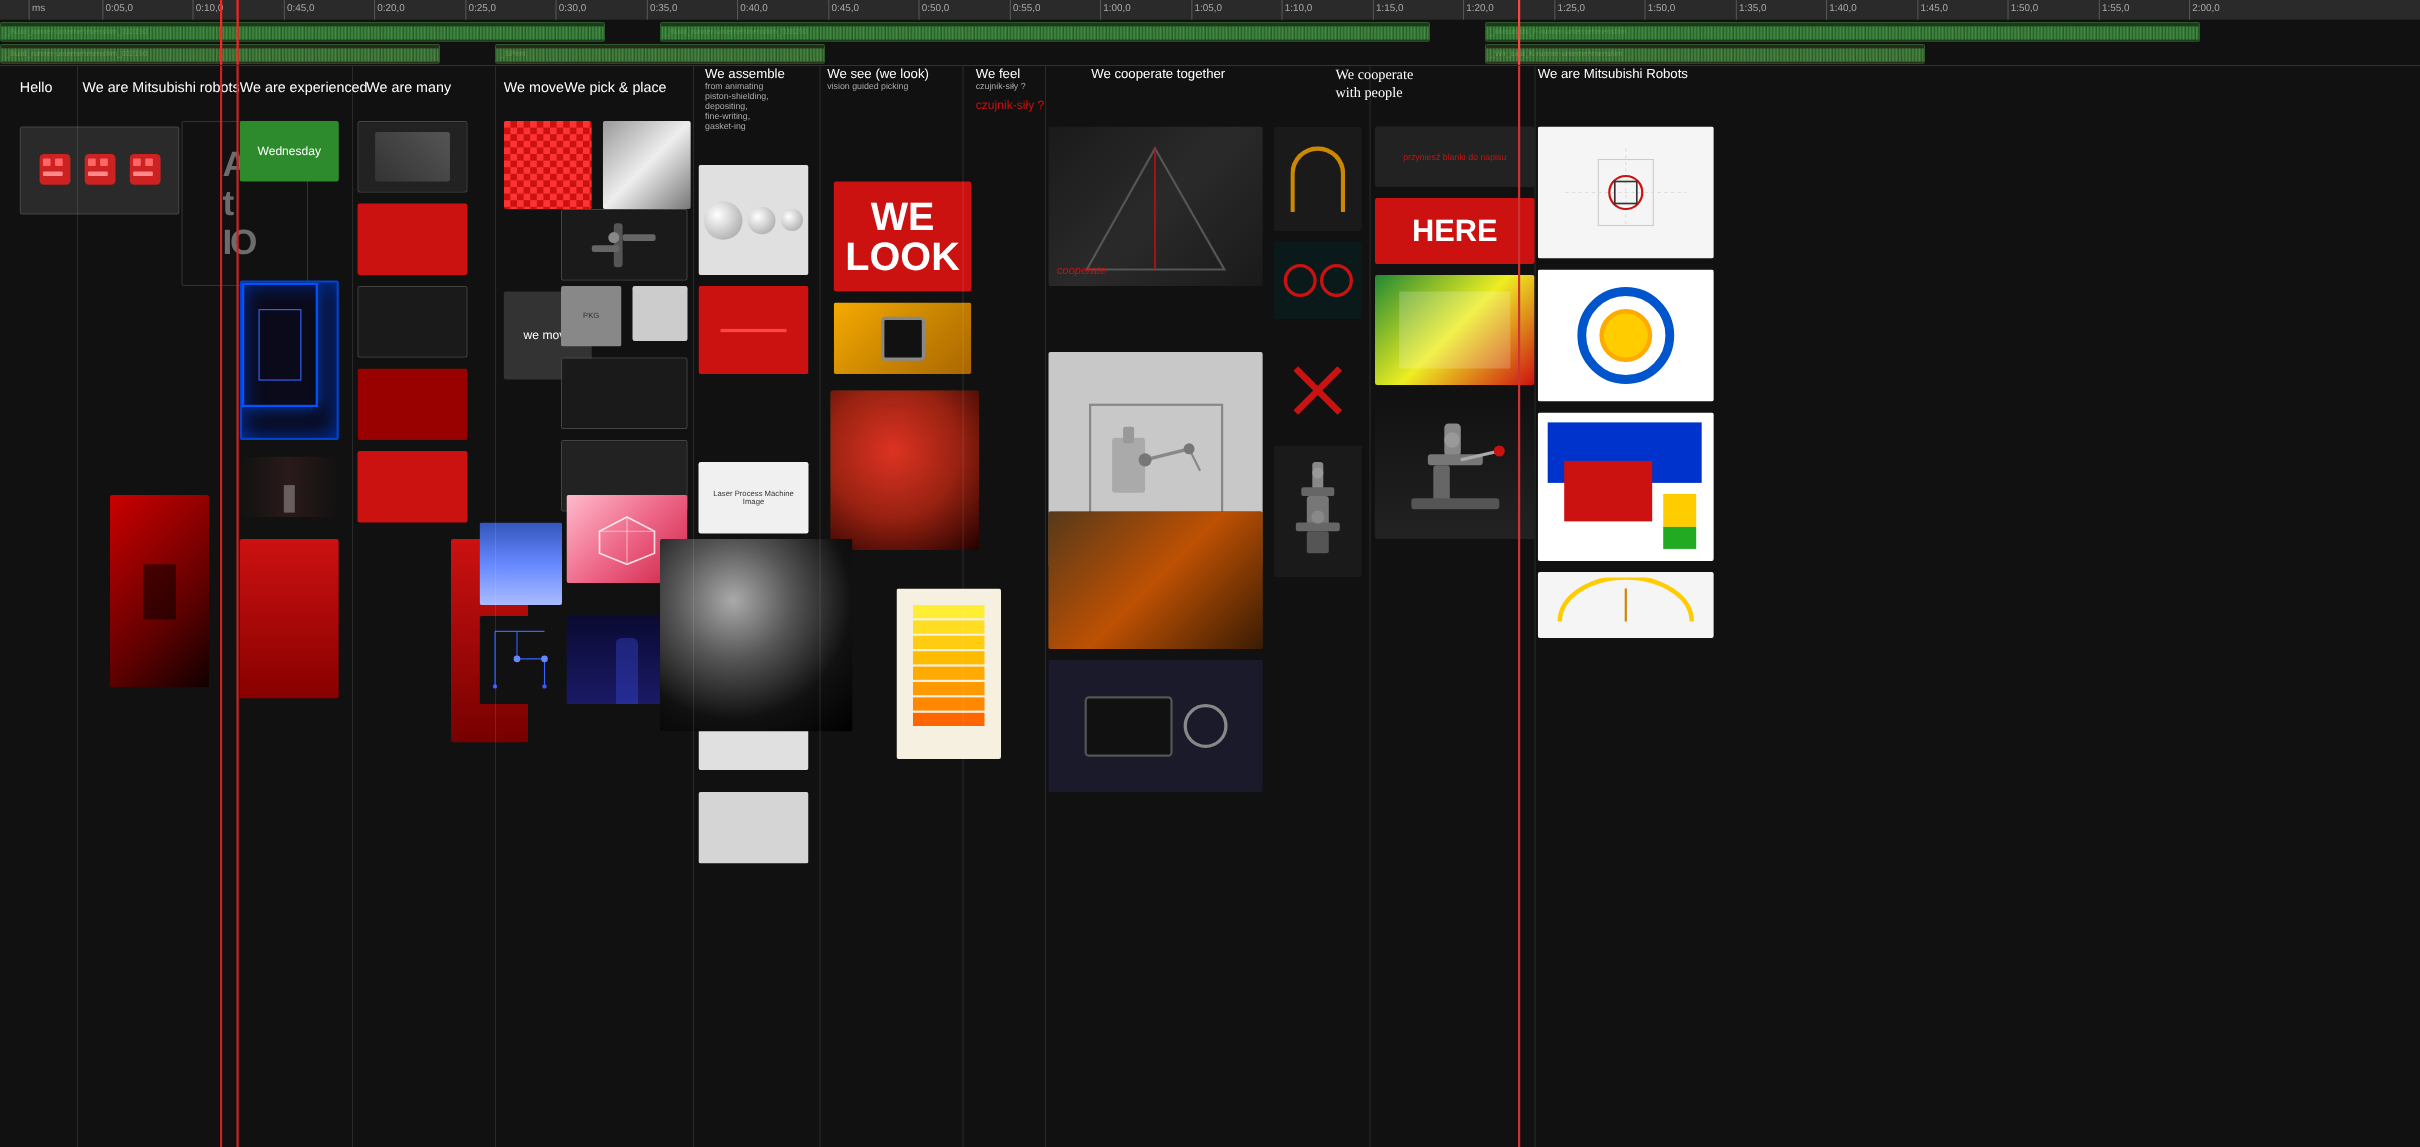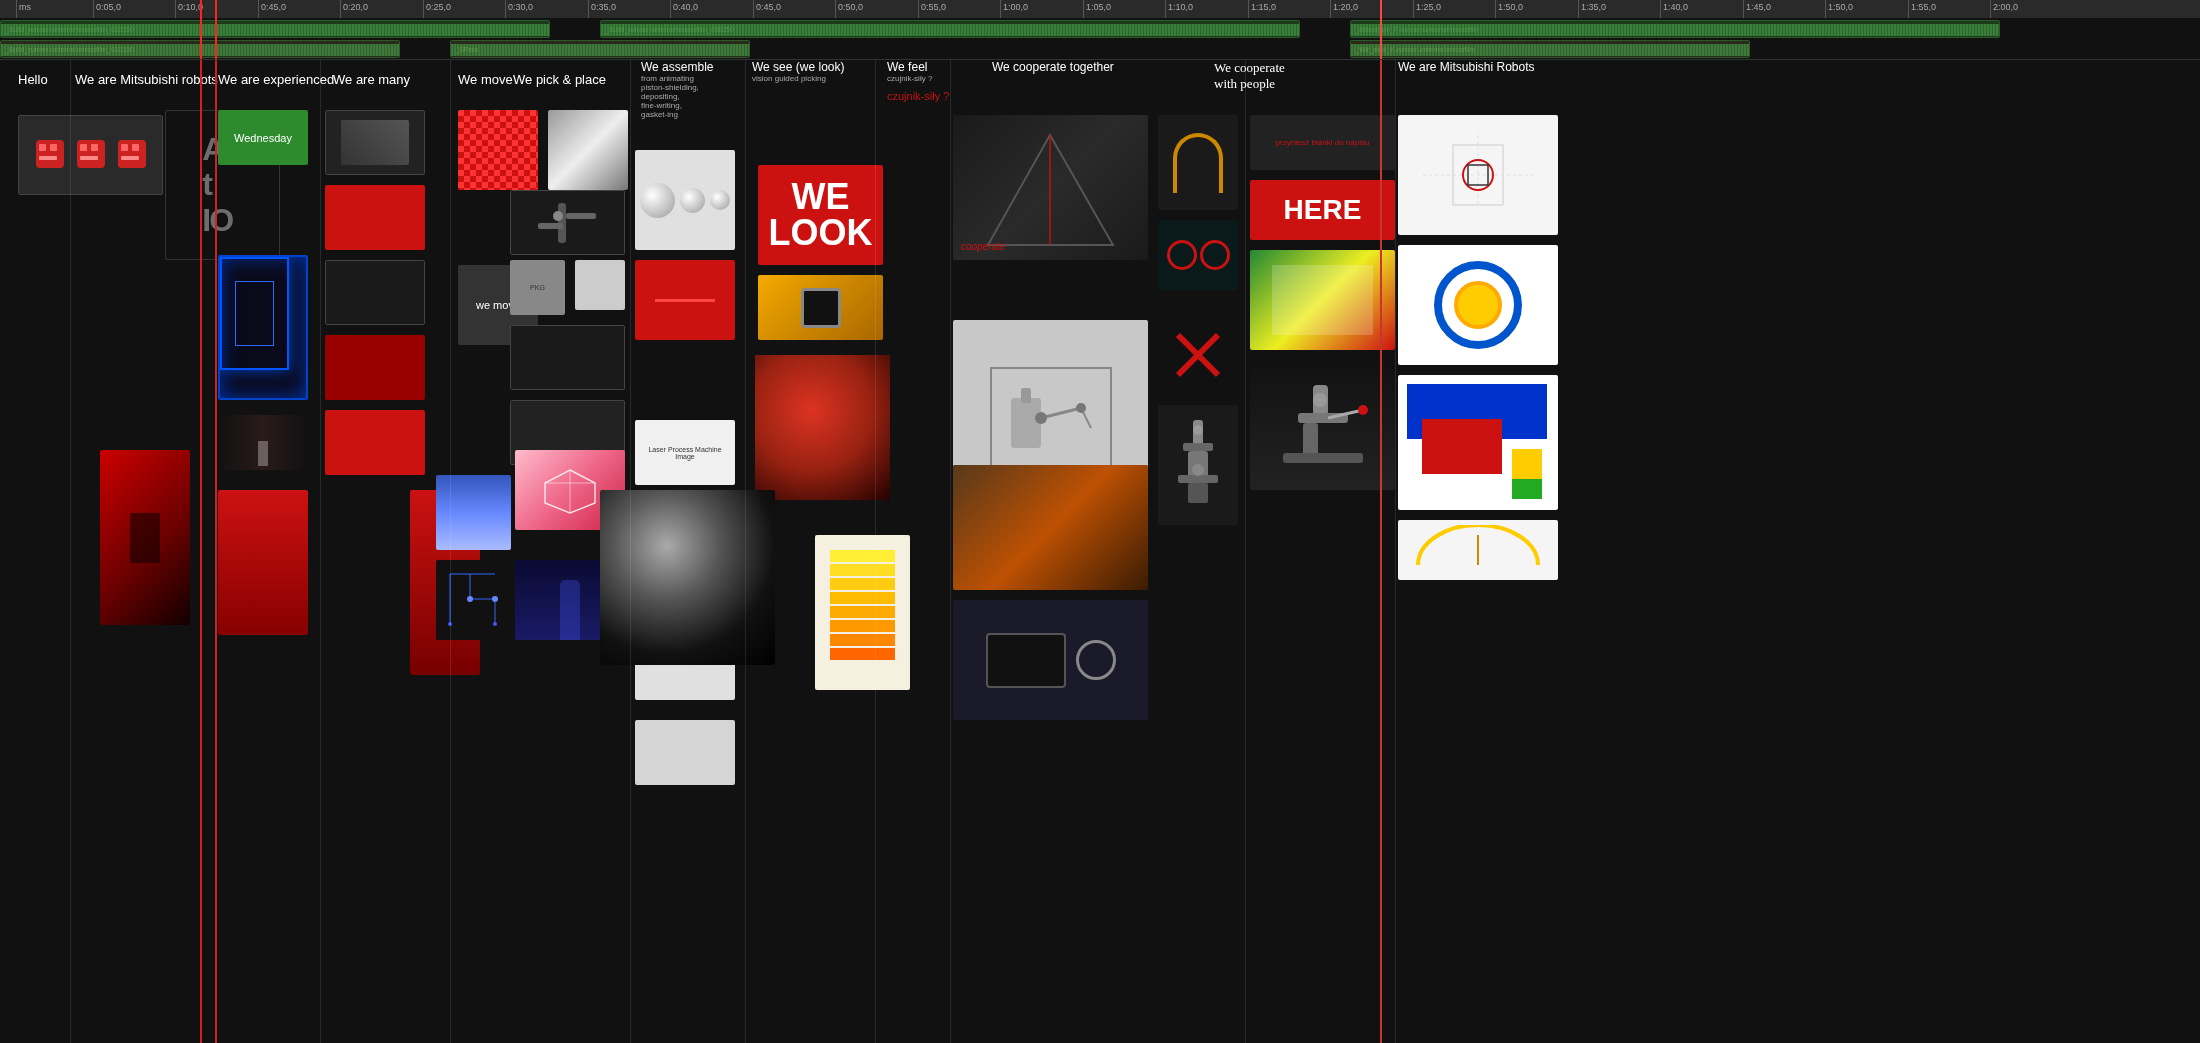--- a/index.html
+++ b/index.html
@@ -305,21 +305,21 @@
       height: 100%;
     }
   </style>
 </head>
 <body>
 
 <div id="timeline-area">
 
   <div id="timeline-ruler">
     <div class="ruler-ticks-container">
-      <span class="ruler-tick" style="left:16px">ms</span>
+      <span class="ruler-tick" style="left:26px">ms</span>
       <span class="ruler-tick" style="left:93px">0:05,0</span>
       <span class="ruler-tick" style="left:175px">0:10,0</span>
       <span class="ruler-tick" style="left:258px">0:45,0</span>
       <span class="ruler-tick" style="left:340px">0:20,0</span>
       <span class="ruler-tick" style="left:423px">0:25,0</span>
       <span class="ruler-tick" style="left:505px">0:30,0</span>
       <span class="ruler-tick" style="left:588px">0:35,0</span>
       <span class="ruler-tick" style="left:670px">0:40,0</span>
       <span class="ruler-tick" style="left:753px">0:45,0</span>
       <span class="ruler-tick" style="left:835px">0:50,0</span>

